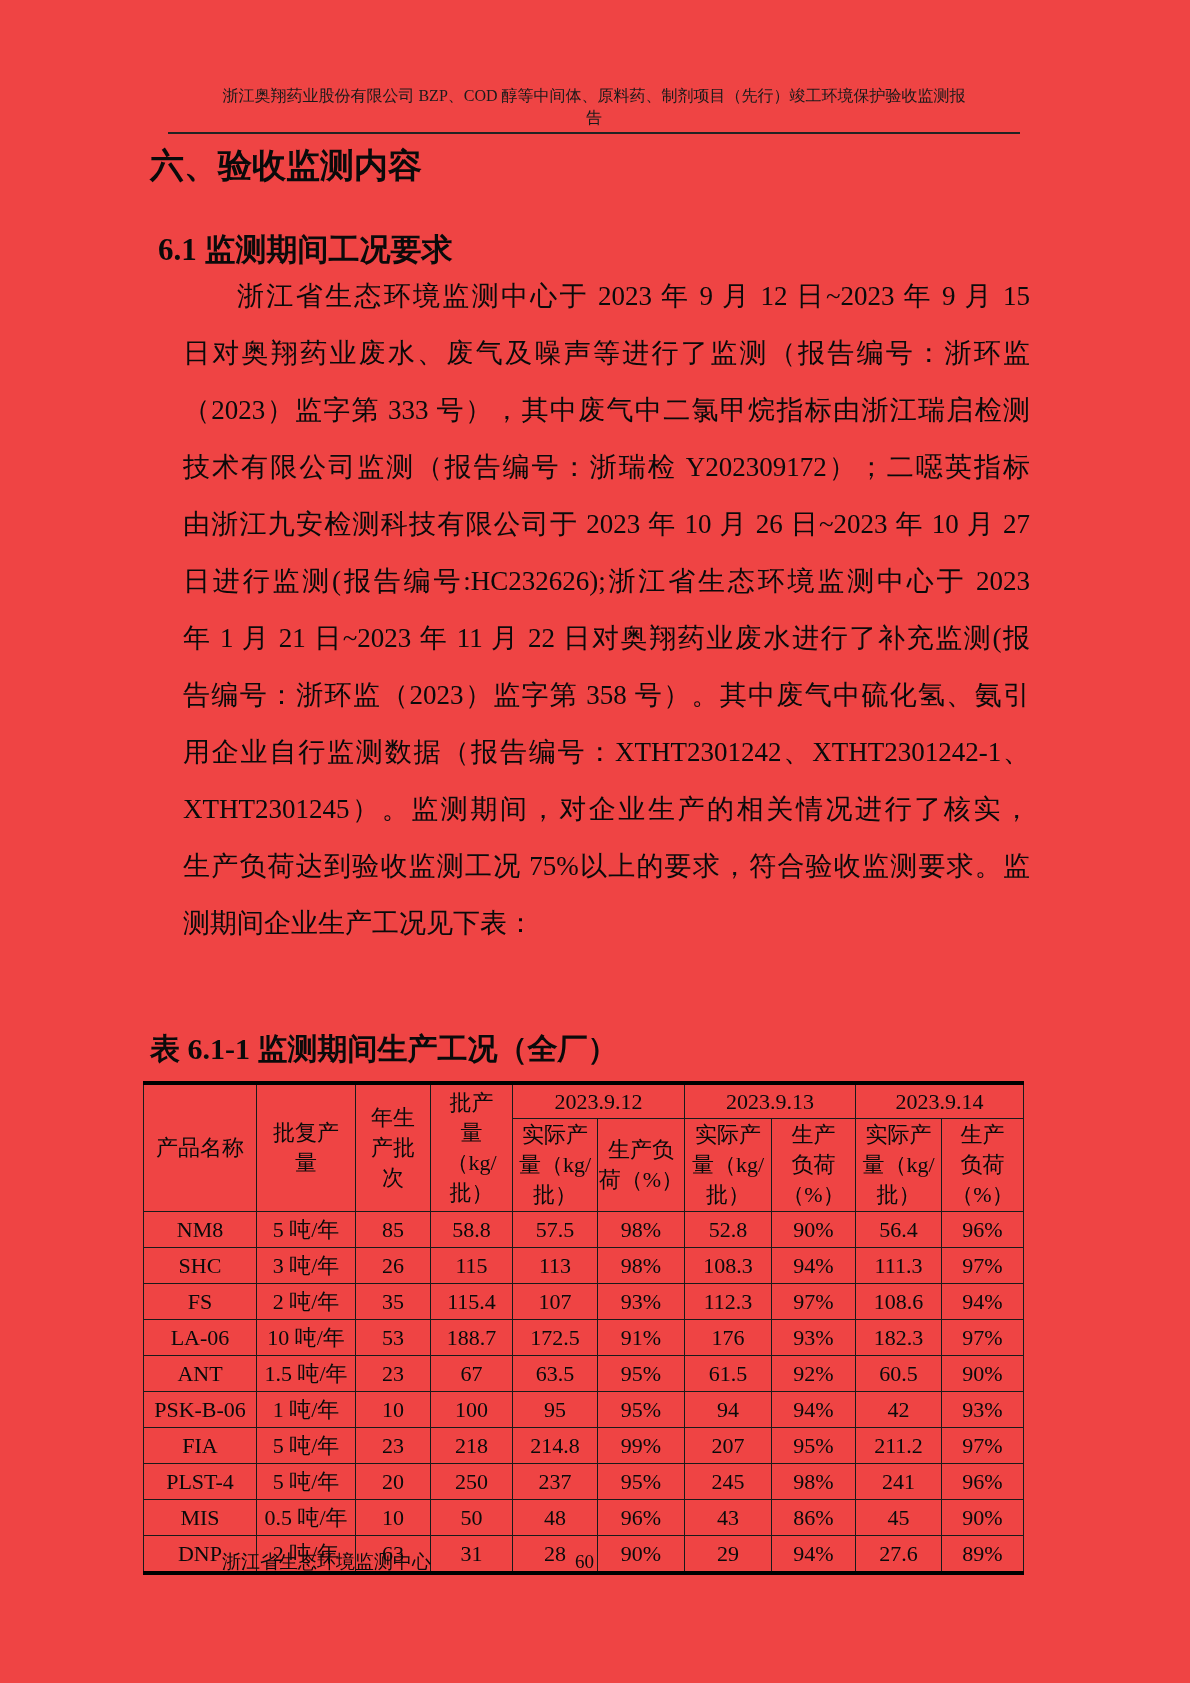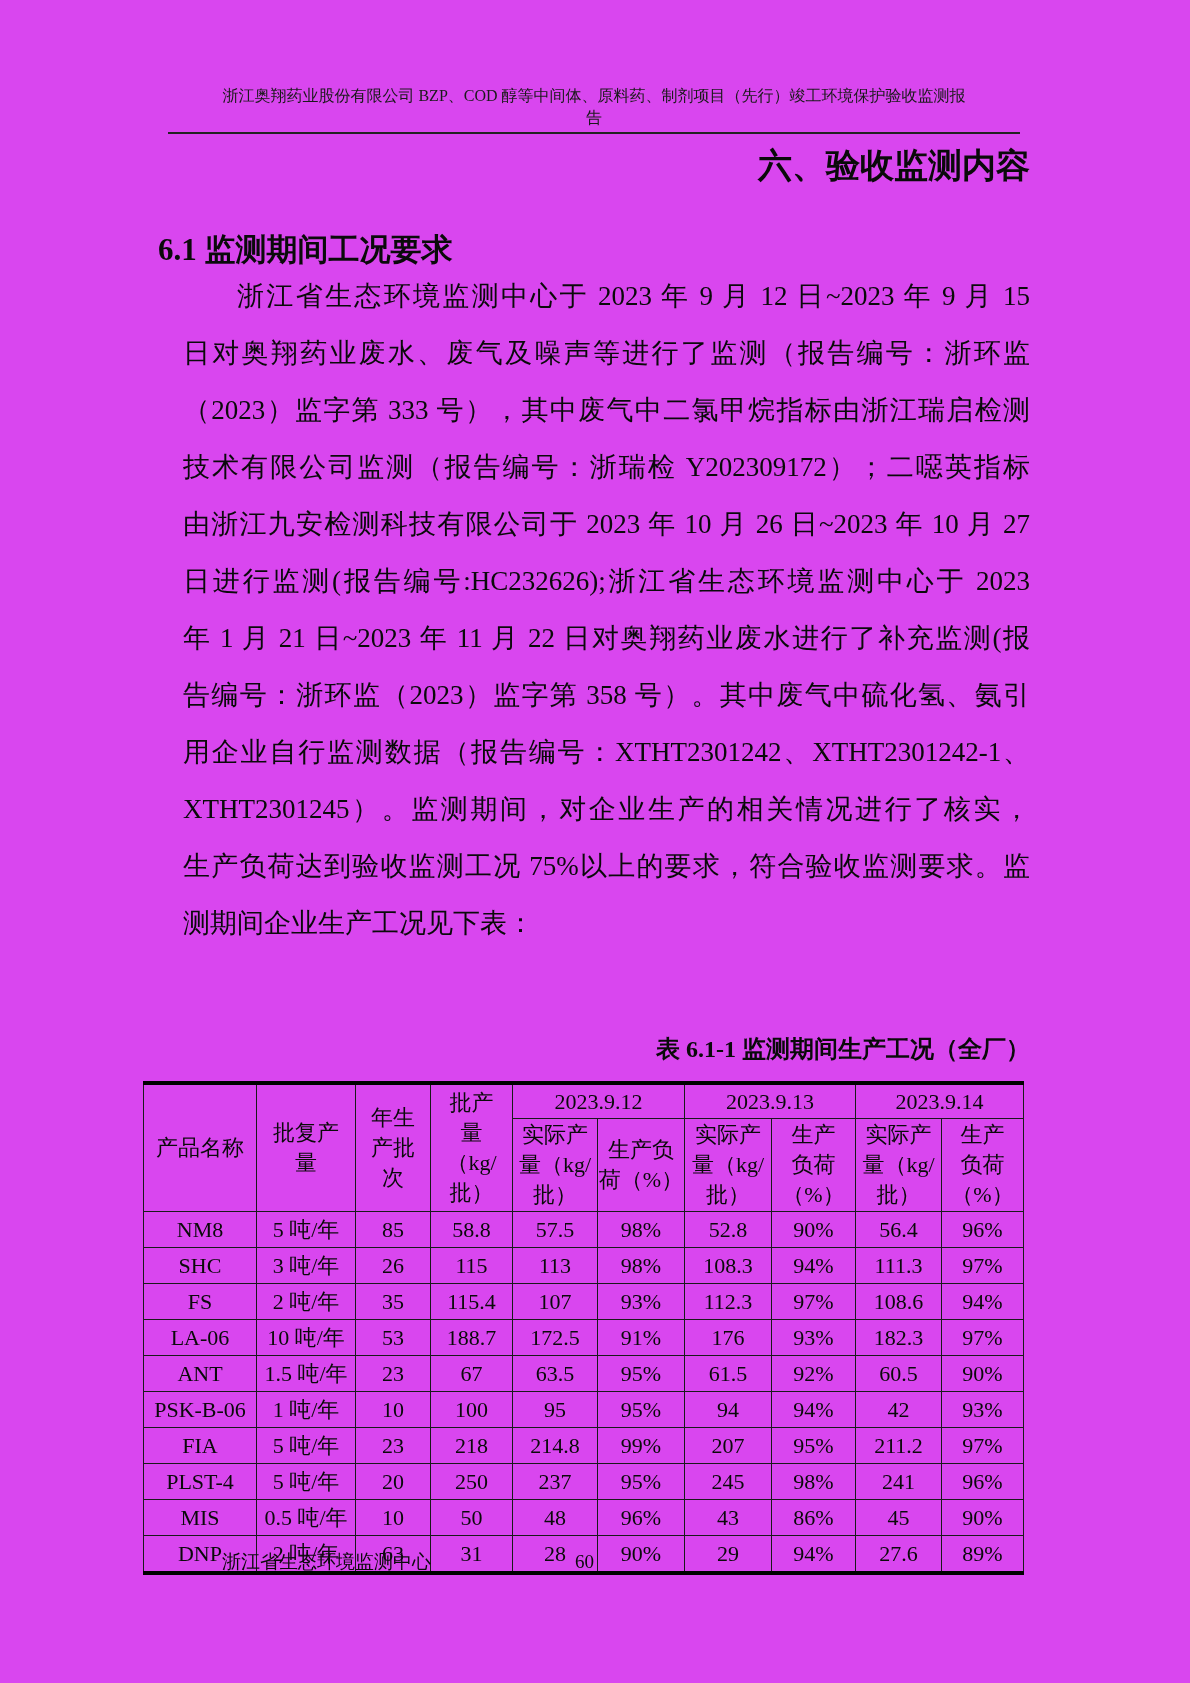--- a/index.html
+++ b/index.html
@@ -1,21 +1,21 @@
 <!DOCTYPE html>
 <html lang="zh"><head>
 <meta charset="utf-8">
 <style>
   html, body { margin: 0; padding: 0; background: #888; }
   .page {
     position: relative;
     width: 1190px;
     height: 1683px;
     margin: 0 auto;
-    background: #d946ef;
+    background: #ef4444;
     box-sizing: border-box;
     padding: 85px 160px 0 150px;
     color: #0a0a0a;
     font-family: "Liberation Serif", "DejaVu Serif", serif;
   }
   .doc-header {
     margin-left: 18px;
     width: 852px;
     text-align: center;
     font-size: 16px;
@@ -26,21 +26,21 @@
     margin-left: 18px;
     margin-top: 3px;
     width: 852px;
     border-top: 2px solid #222;
   }
   .chapter-title {
     margin: 10px 0 0 0;
     font-size: 34px;
     line-height: 44px;
     font-weight: bold;
-    text-align: right;
+    text-align: left;
   }
   .section-title {
     margin: 44px 0 0 8px;
     font-size: 31px;
     line-height: 36px;
     font-weight: bold;
   }
   .body-text {
     margin: 0 0 0 33px;
     width: 847px;
@@ -48,24 +48,24 @@
     line-height: 57px;
   }
   .para-line {
     text-align: justify;
     text-align-last: justify;
   }
   .para-line.first { text-indent: 2em; }
   .para-line.last  { text-align-last: left; }
   .table-caption {
     margin-top: 80px;
-    font-size: 24px;
+    font-size: 30px;
     line-height: 34px;
     font-weight: bold;
-    text-align: right;
+    text-align: left;
   }
   table.data-table {
     margin-top: 15px;
     margin-left: -7px;
     border-collapse: collapse;
     table-layout: fixed;
     width: 880px;
     border-top: 4.5px solid #000;
     border-bottom: 4.5px solid #000;
     font-size: 22px;

